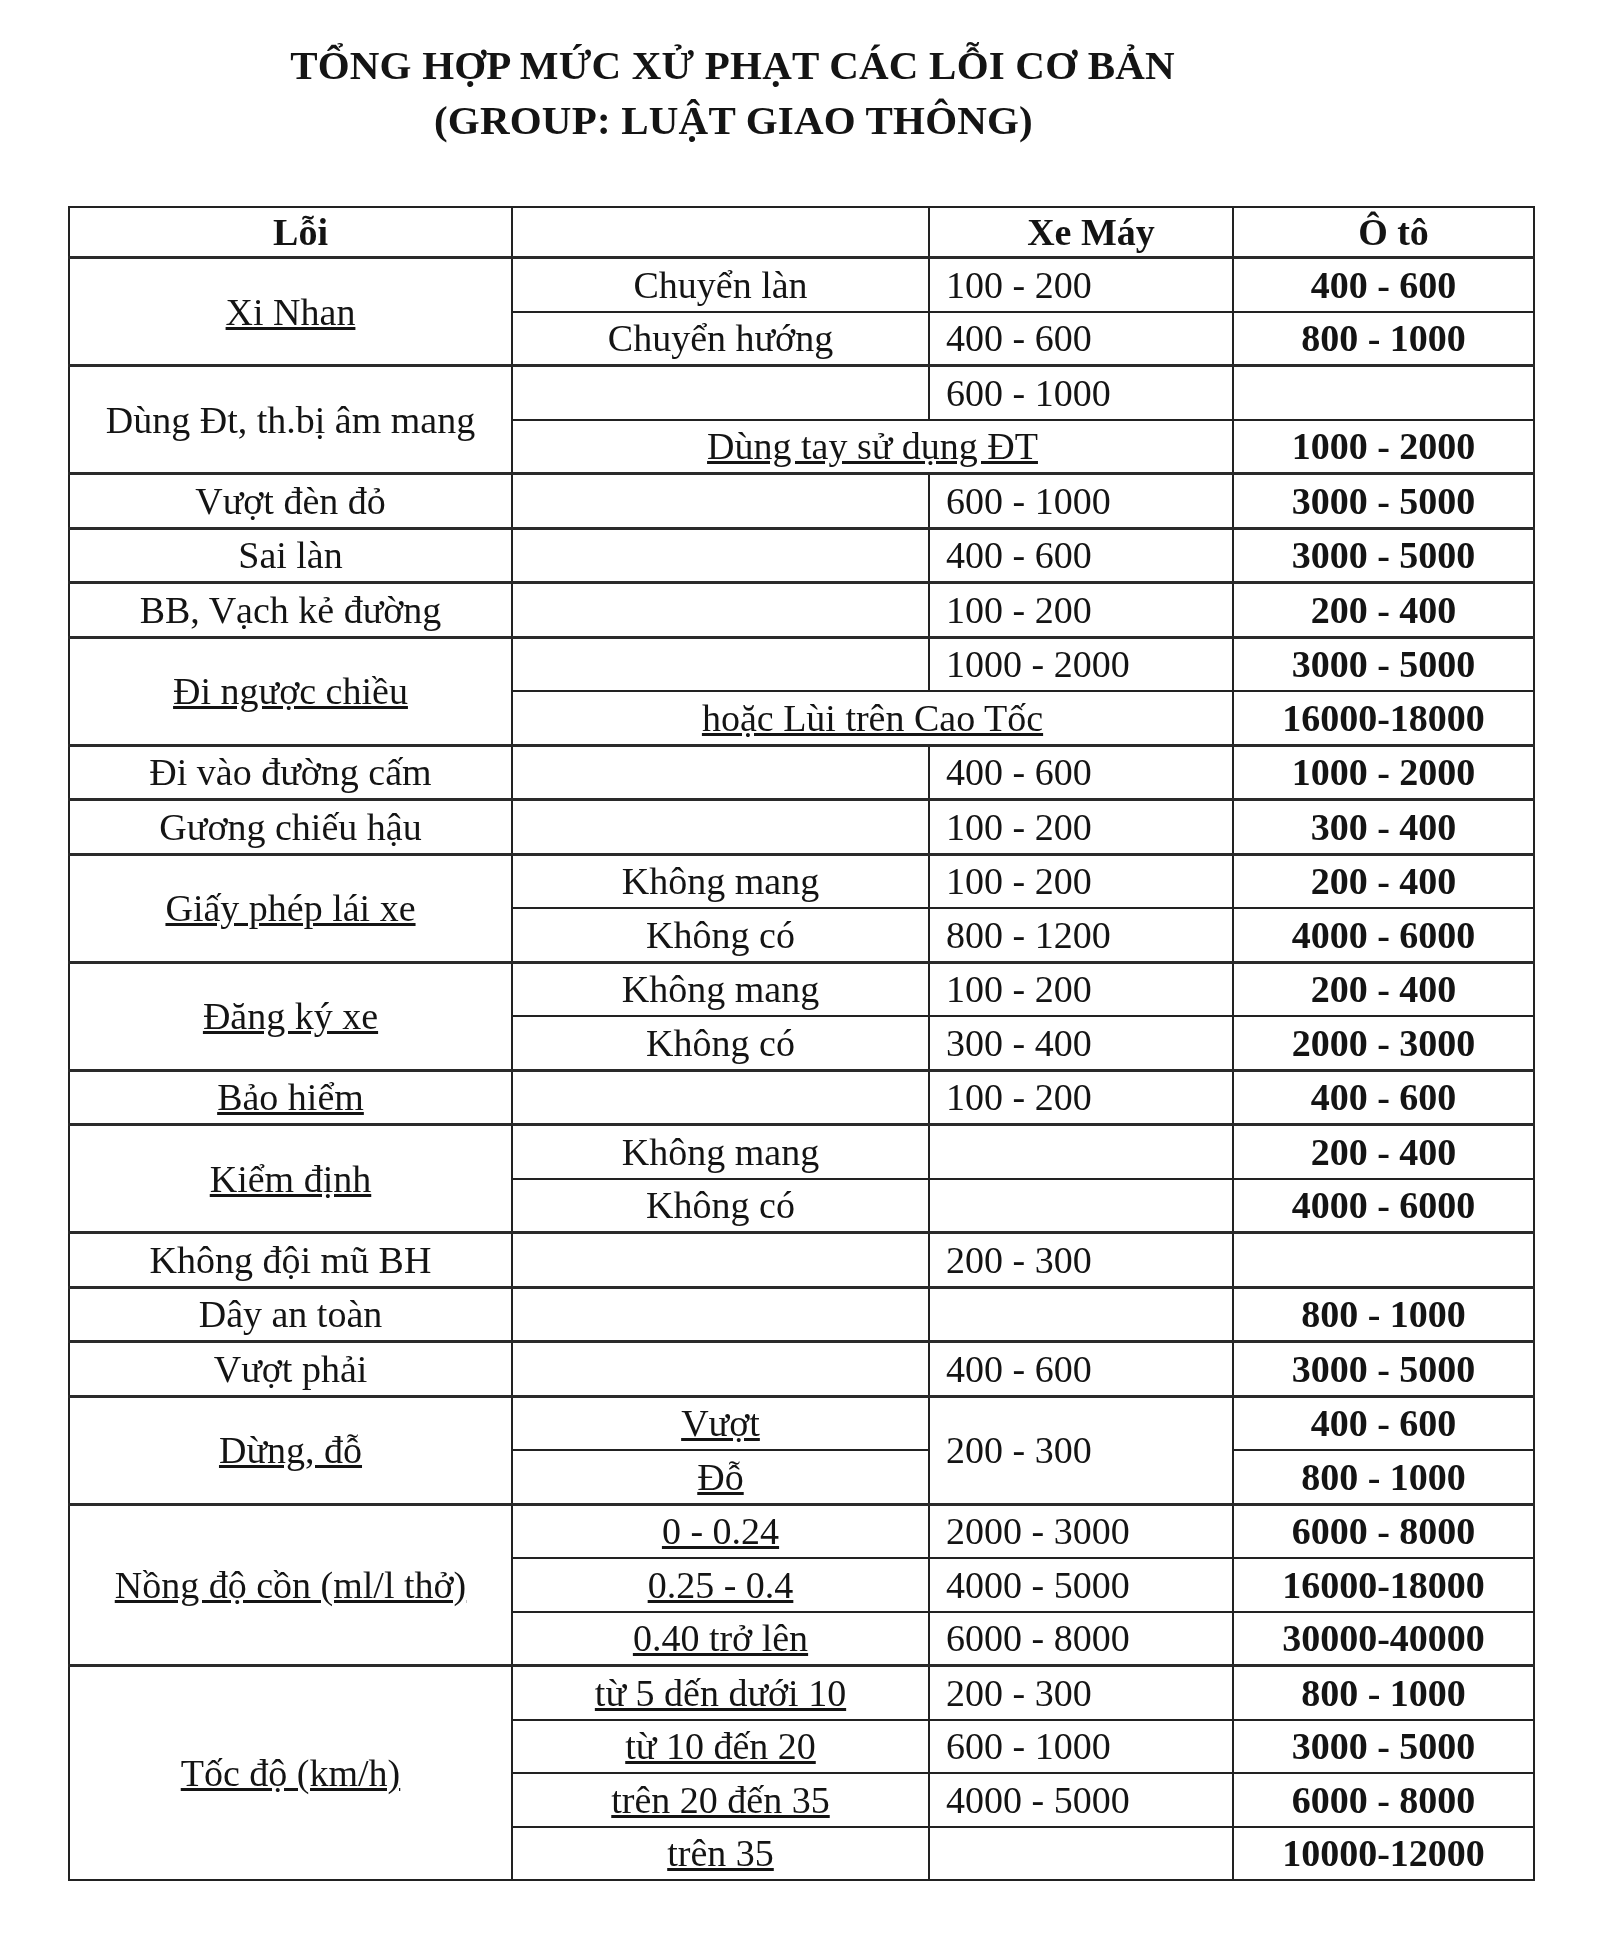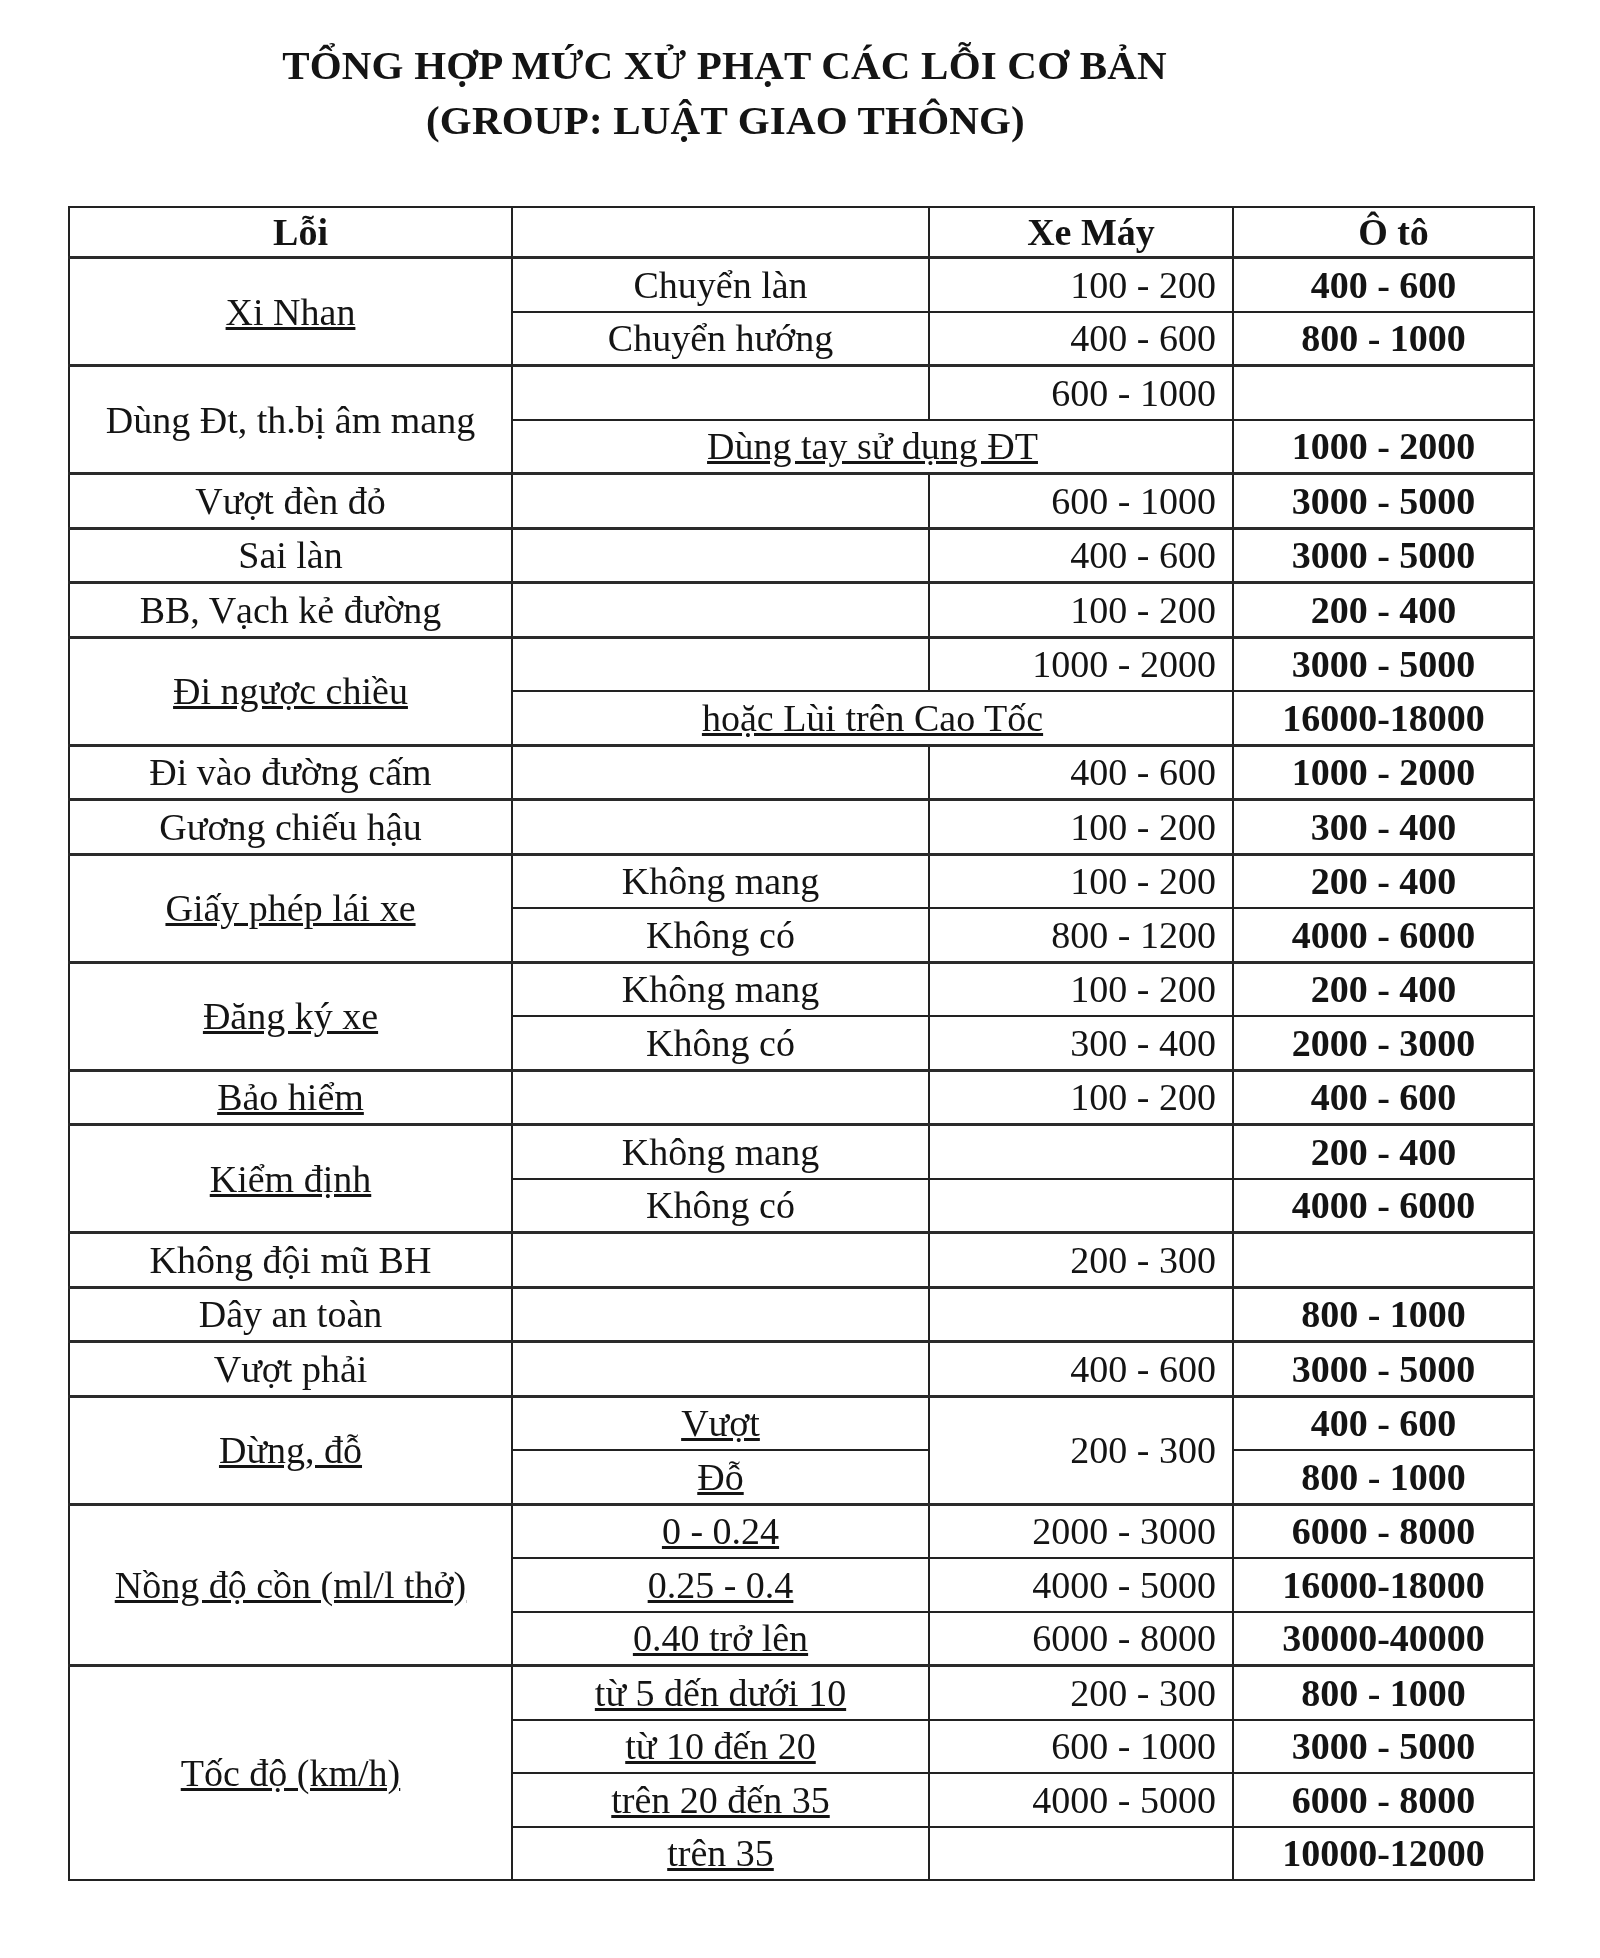--- a/index.html
+++ b/index.html
@@ -1,21 +1,21 @@
 <!DOCTYPE html>
 <html><head>
   <meta charset="utf-8">
   <style>
     html, body { margin: 0; padding: 0; background: #ffffff; }
     body {
       width: 1600px; height: 1958px; position: relative; overflow: hidden;
       font-family: "Liberation Serif", "DejaVu Serif", serif; color: #141414;
     }
     .title-block {
-      position: absolute; left: 0; top: 38px; width: 1437px;
+      position: absolute; left: 8px; top: 38px; width: 1437px;
       text-align: center; font-weight: bold; font-size: 41px; line-height: 55px;
       letter-spacing: 0.2px;
     }
     .title-line { display: block; white-space: nowrap; }
     .title-line.l1 { transform: translateX(6px); }
     .title-line.l3 { transform: translateX(7px); }
 
     table.fines {
       position: absolute; left: 68px; top: 206px;
       border-collapse: collapse; table-layout: fixed;
@@ -26,21 +26,21 @@
     table.fines col.c3 { width: 304px; }
     table.fines col.c4 { width: 301px; }
     table.fines td, table.fines th {
       border: 2px solid #222; height: 51.5px; padding: 0 16px;
       font-size: 38px; line-height: 40px; white-space: nowrap; overflow: hidden;
     }
     table.fines tr.group-start > td { border-top: 3.5px solid #2a2a2a; }
     table.fines thead th { font-weight: bold; text-align: center; height: 48px; padding-left: 36px; }
     td.left { text-align: center; }
     td.center { text-align: center; text-decoration: underline; }
-    td.num { text-align: right; margin-left: 40px; }
+    td.num { text-align: left; margin-left: 40px; }
     td.oto { text-align: center; font-weight: bold; }
   </style>
 </head>
 <body>
 
 <div class="title-block">
   <span class="title-line l1">TỔNG HỢP MỨC XỬ PHẠT CÁC LỖI CƠ BẢN</span>
   <span class="title-line l3">(GROUP: LUẬT GIAO THÔNG)</span>
 </div>
 

